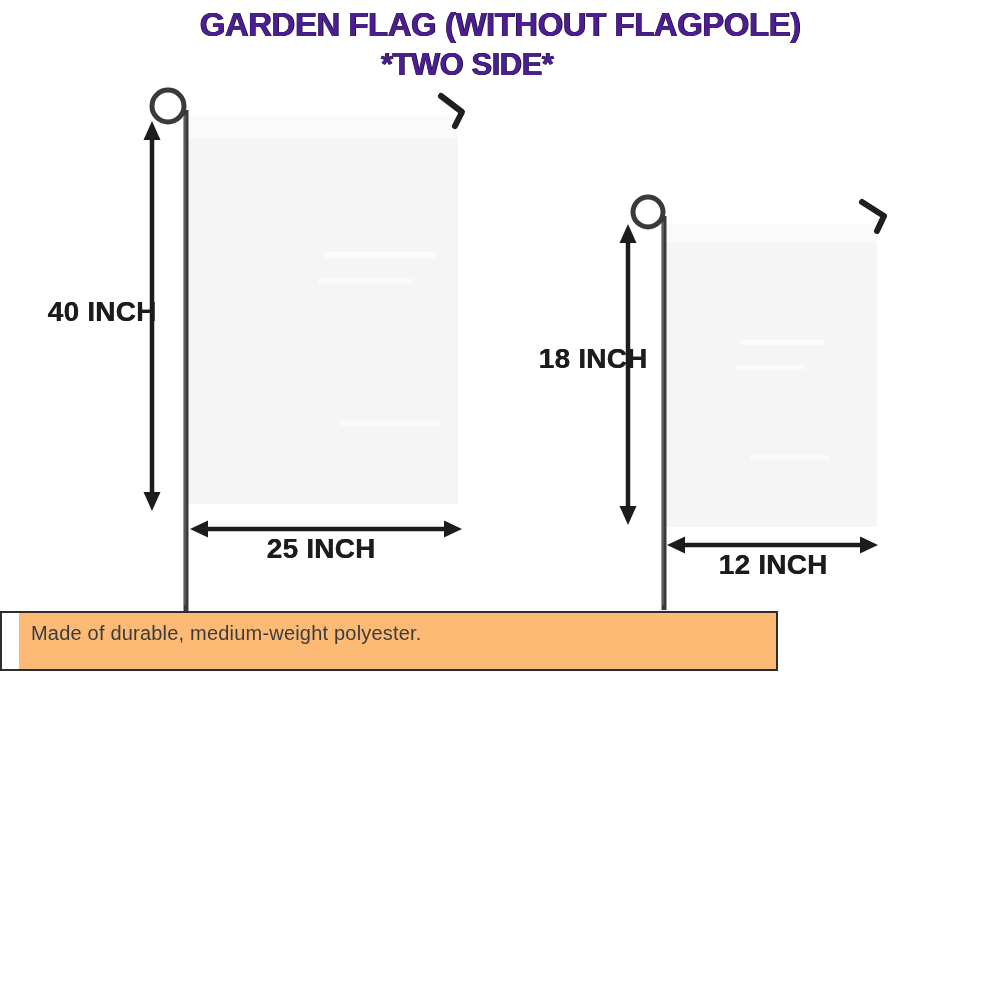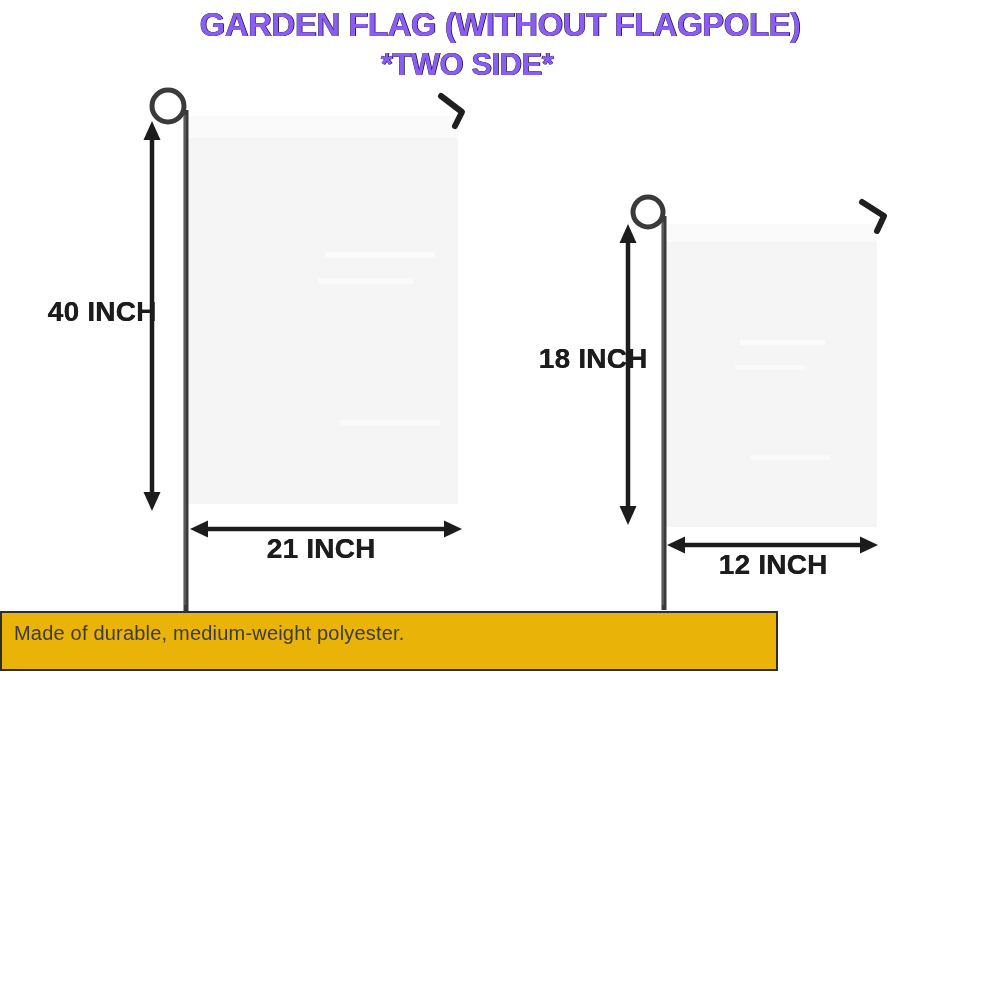--- a/index.html
+++ b/index.html
@@ -3,21 +3,21 @@
 <meta charset="utf-8">
 <style>
   html,body{margin:0;padding:0;}
   body{
     width:1000px;height:1000px;background:#ffffff;position:relative;overflow:hidden;
     font-family:"Liberation Sans","DejaVu Sans",sans-serif;
   }
   .stage{position:absolute;inset:0;}
   
   .title{
-    position:absolute;left:0;width:1000px;text-align:center;color:#8b5cf6;
+    position:absolute;left:0;width:1000px;text-align:center;color:#4c1d95;
     font-weight:bold;letter-spacing:-0.5px;white-space:nowrap;
     text-shadow:0.7px 0 0 #0e0e0e, -0.3px 0 0 #0e0e0e;
   }
   .title.l1{top:6px;font-size:33px;}
   .title.l2{top:47px;font-size:31px;transform:translateX(-33px);}
   
   .dim-label{
     position:absolute;width:150px;text-align:center;color:#1c1c1c;
     font-size:28px;font-weight:bold;letter-spacing:0.2px;white-space:nowrap;
     text-shadow:0.4px 0 0 #1c1c1c;
@@ -32,21 +32,21 @@
   .features{
     position:absolute;left:0;top:611px;width:778px;
     border:2px solid #2d2d2d;box-sizing:border-box;background:#ffffff;
   }
   .feature-row{
     height:56px;box-sizing:border-box;padding:9px 6px 0 12px;
     border-bottom:2px solid #2d2d2d;
     font-size:20px;color:#3c3c3c;letter-spacing:0.2px;
   }
   .feature-row:last-child{border-bottom:none;}
-  .feature-row.gray{background:#eab308;}
+  .feature-row.gray{background:#fdba74;margin-left:17px;}
   .feature-row.white{background:#ffffff;}
 </style>
 </head>
 <body>
 
 <div class="stage">
 
   <div class="title l1">GARDEN FLAG (WITHOUT FLAGPOLE)</div>
   <div class="title l2">*TWO SIDE*</div>
 
@@ -97,21 +97,21 @@
 
       <g>
         <line x1="679" y1="545" x2="866" y2="545" stroke="#1c1c1c" stroke-width="4.5"></line>
         <polygon points="667,545 685,536.5 685,553.5" fill="#1c1c1c"></polygon>
         <polygon points="878,545 860,536.5 860,553.5" fill="#1c1c1c"></polygon>
       </g>
     </g>
   </svg>
 
   <div class="dim-label" id="lbl-40">40 INCH</div>
-  <div class="dim-label" id="lbl-28">21 INCH</div>
+  <div class="dim-label" id="lbl-28">25 INCH</div>
   <div class="dim-label" id="lbl-18">18 INCH</div>
   <div class="dim-label" id="lbl-12">12 INCH</div>
 
   <div class="features">
     <div class="feature-row gray">Made of durable, medium-weight polyester.</div>
   </div>
 
 </div>
 
 </body></html>

